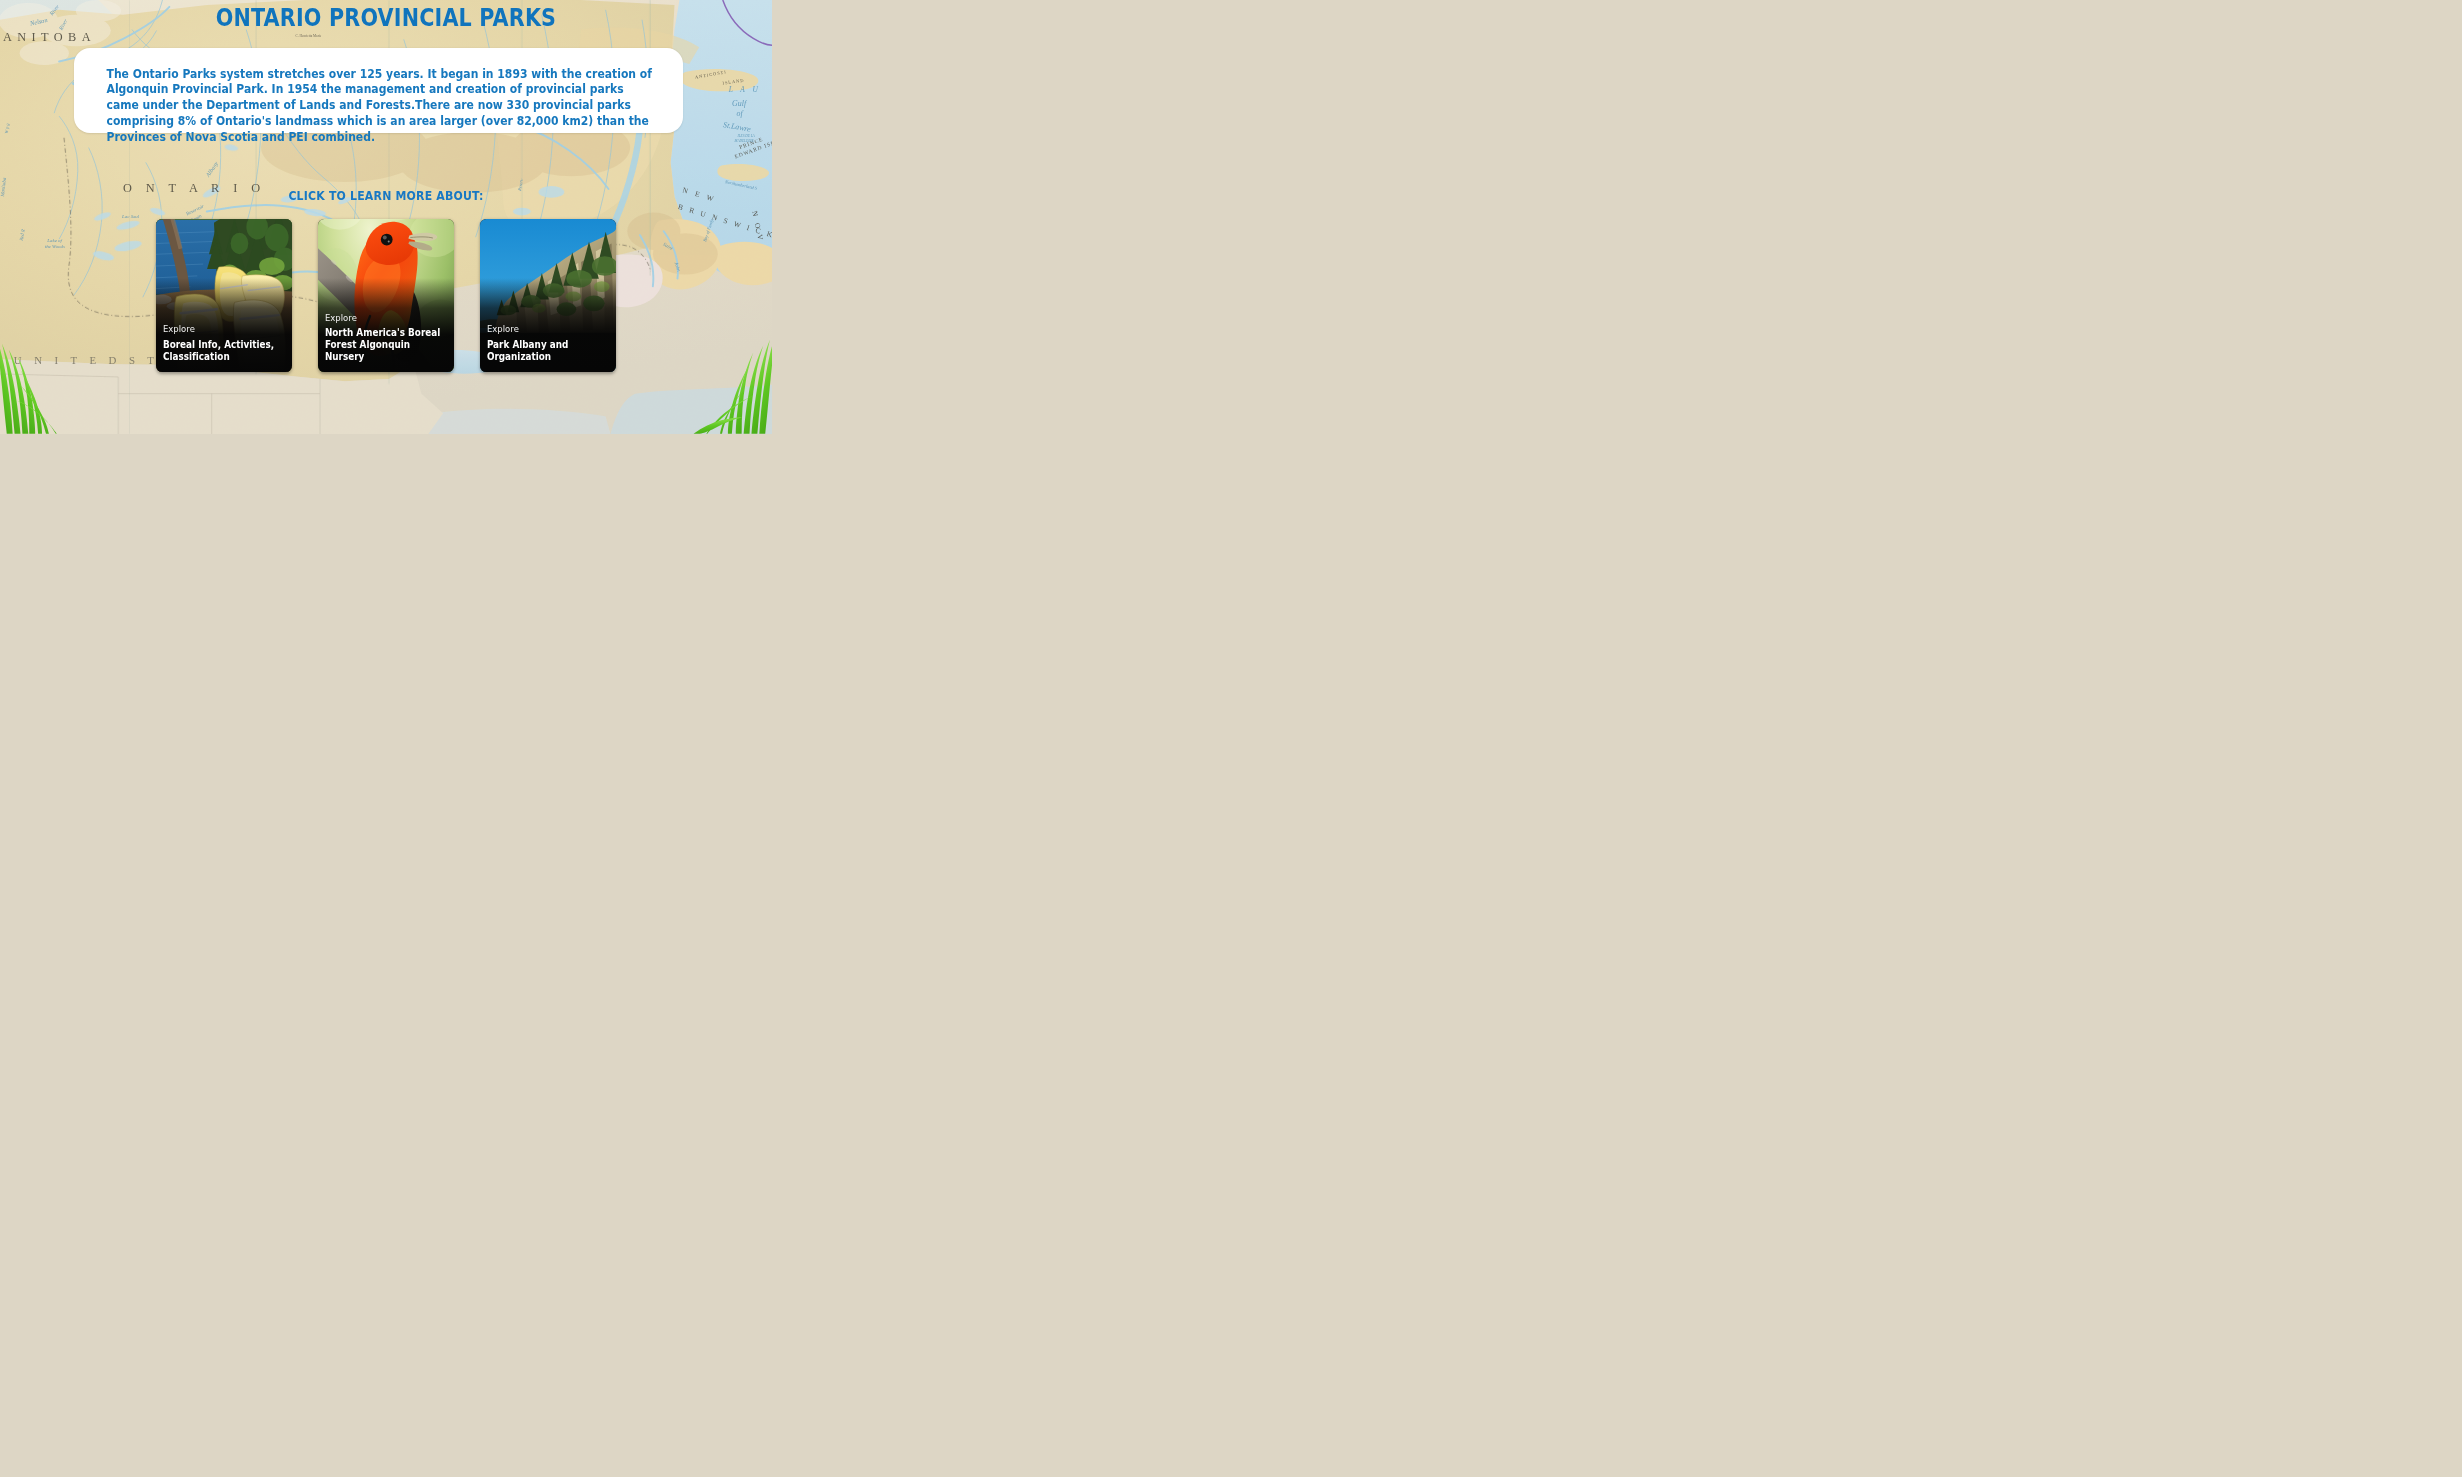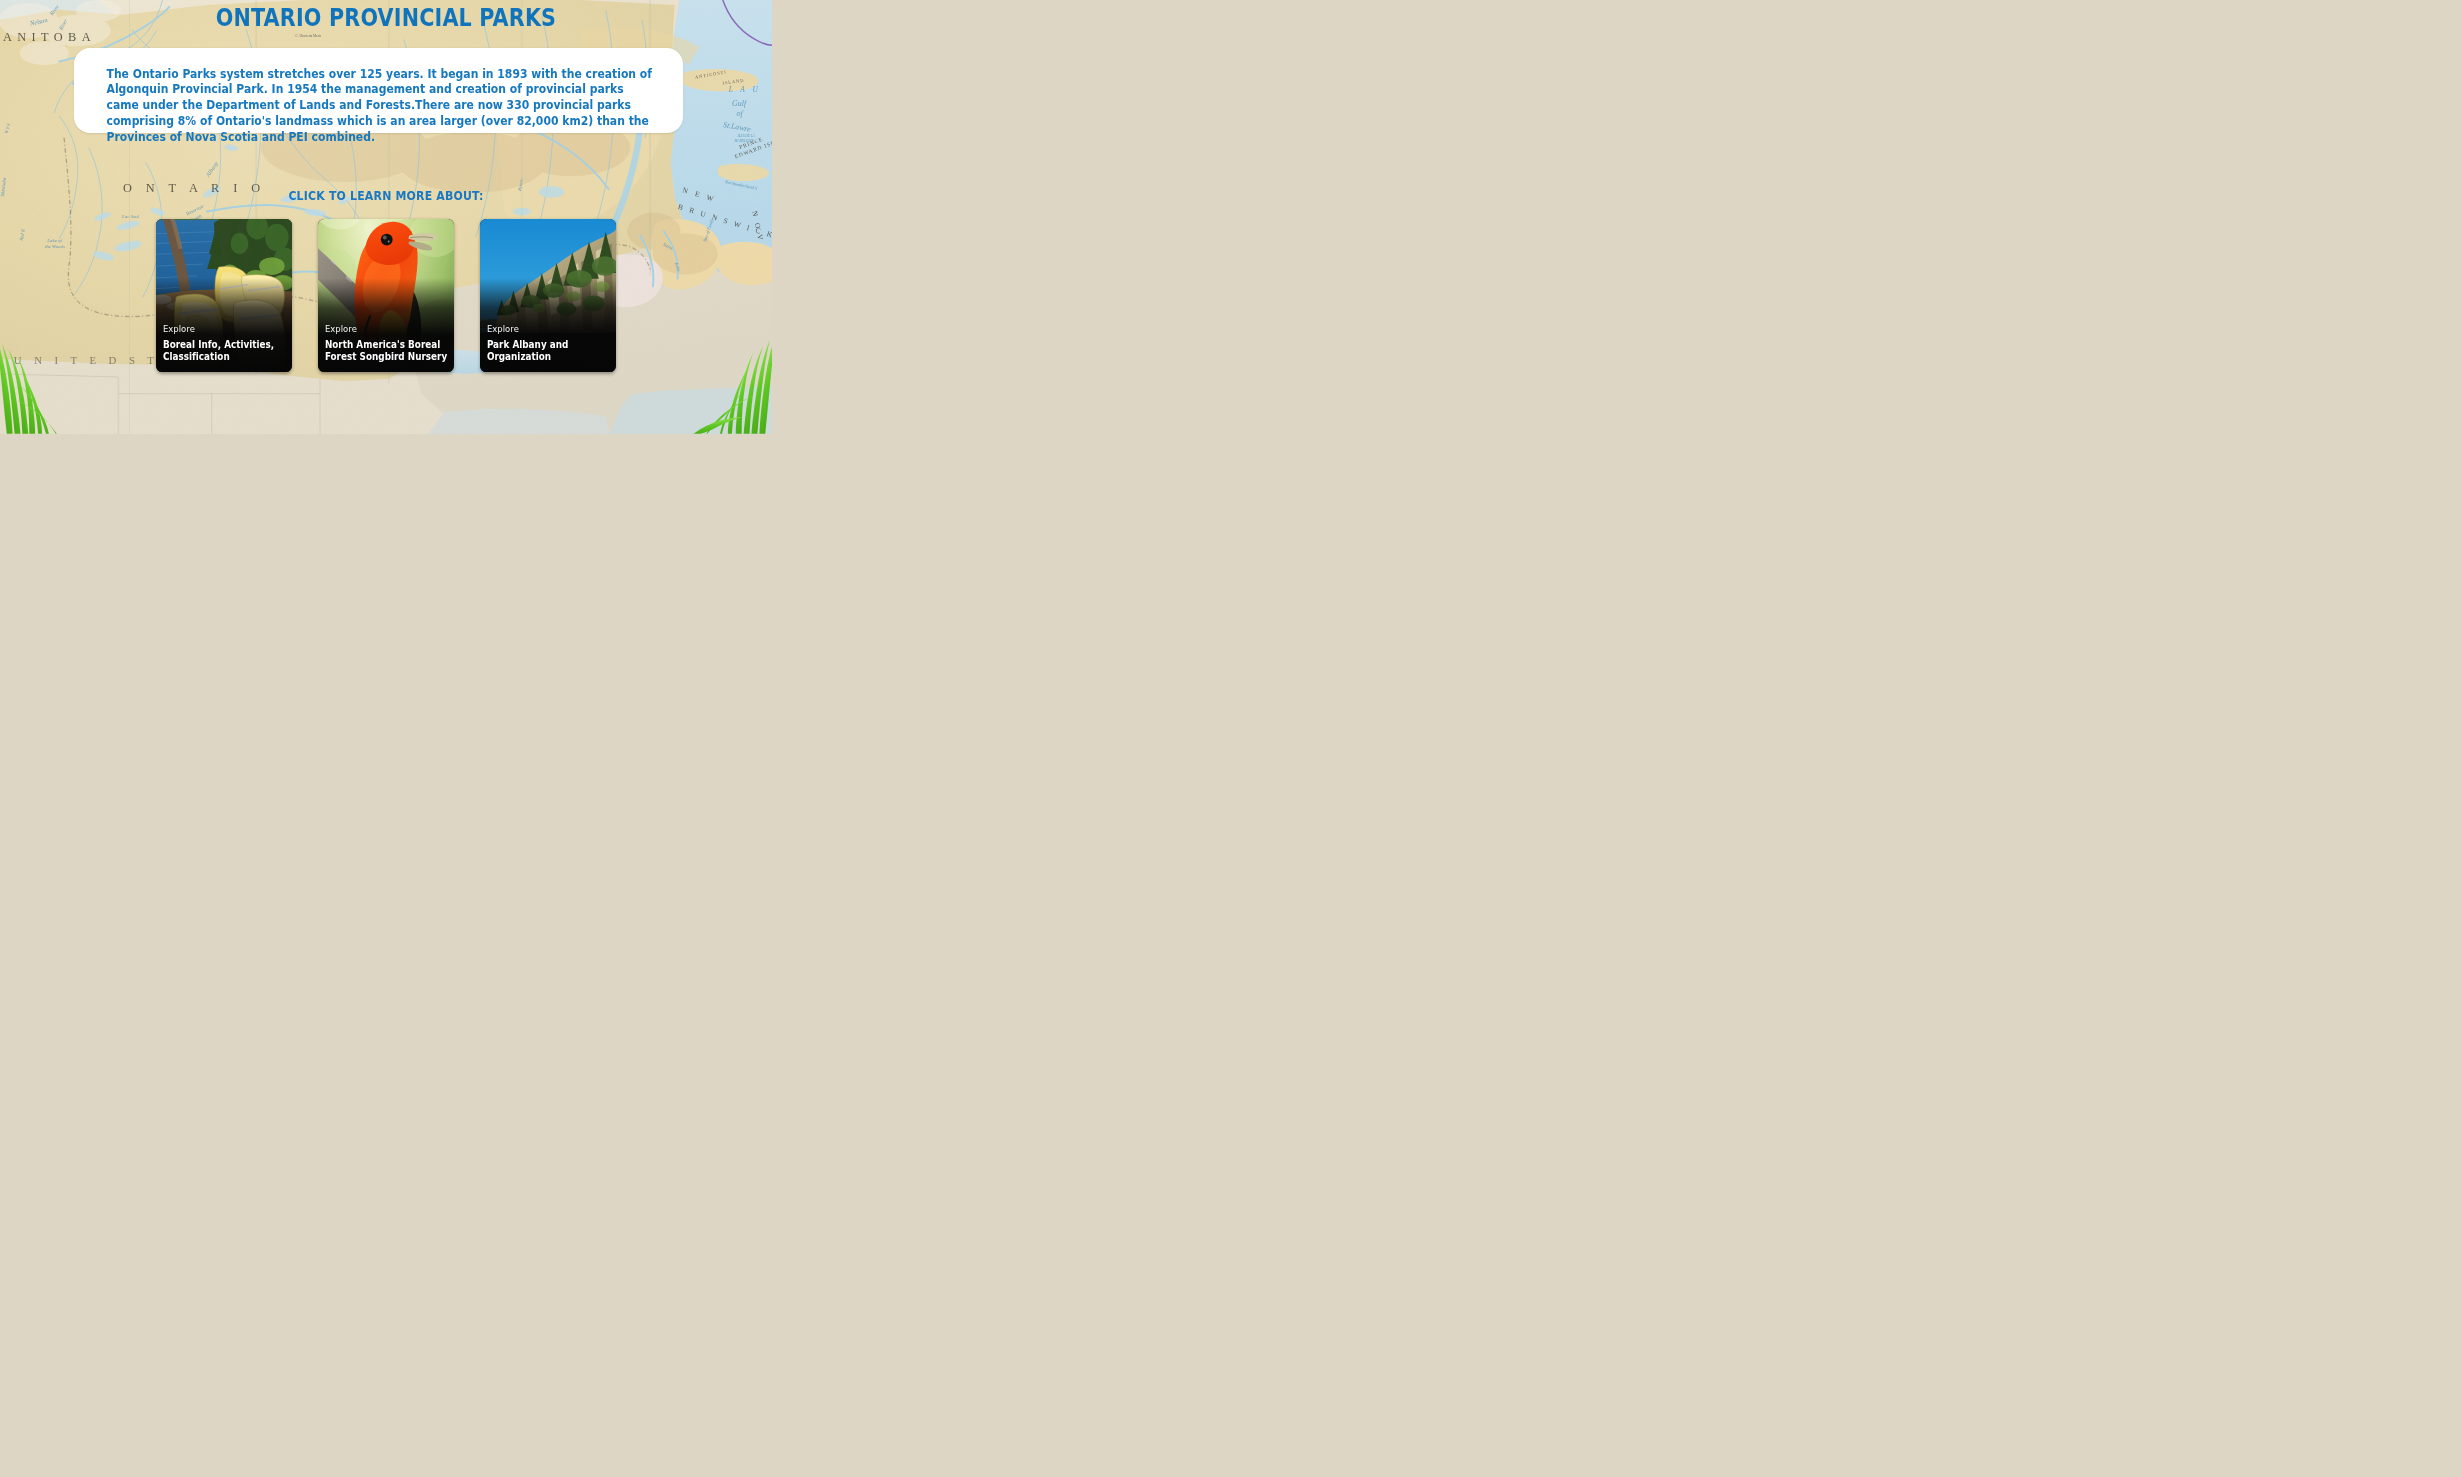--- a/index.html
+++ b/index.html
@@ -555,21 +555,21 @@
 
           <g stroke="#2a2a24" stroke-width="5" fill="none" stroke-linecap="round">
             <path d="M106,252 C100,266 96,278 96,288"></path>
             <path d="M150,318 C154,336 156,352 154,364"></path>
           </g>
         </svg>
       </div>
       <div class="scrim"></div>
       <div class="caption">
         <div class="eyebrow">Explore</div>
-        <div class="heading">North America's Boreal Forest Songbird Nursery</div>
+        <div class="heading">North America's Boreal Forest Algonquin Nursery</div>
       </div>
     </div>
 
     <div class="card">
       <div class="photo">
         <svg viewBox="0 0 277 420" preserveAspectRatio="xMidYMid slice" xmlns="http://www.w3.org/2000/svg">
           <defs>
             <linearGradient id="c3sky" x1="0" y1="0" x2="0" y2="1">
               <stop offset="0%" stop-color="#1083cf"></stop>
               <stop offset="55%" stop-color="#35a2dd"></stop>

